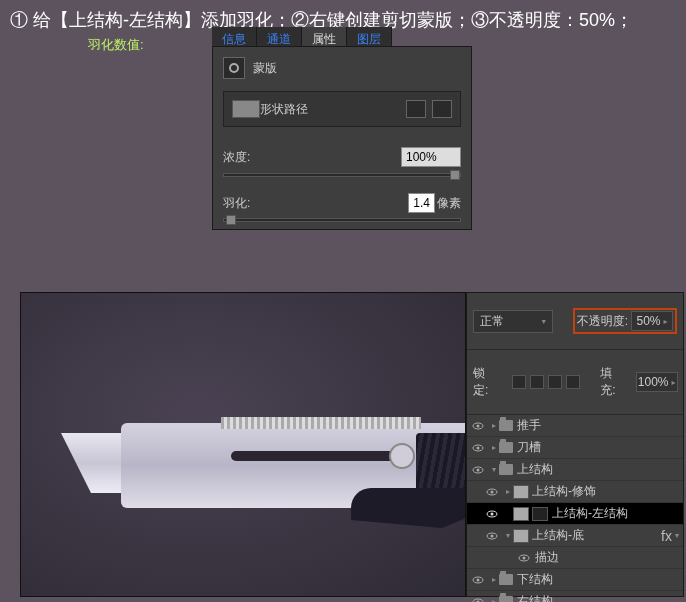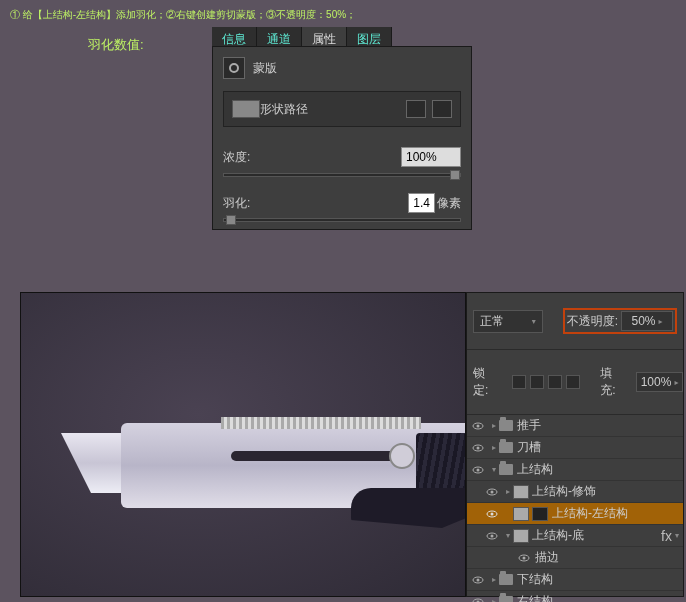--- a/index.html
+++ b/index.html
@@ -1,47 +1,47 @@
 <!DOCTYPE html>
 <html><head>
 <meta charset="utf-8">
 <style>
 *{margin:0;padding:0;box-sizing:border-box;font-family:"Microsoft YaHei",sans-serif;font-size:12px;color:#ccc}
 body{background:#5c535f;width:686px;height:602px;position:relative;overflow:hidden}
-.instruction{padding:8px 10px;color:#bef264;font-size:10px}
+.instruction{padding:8px 10px;color:#ffffff;font-size:18px}
 .feather-label{text-align:right;padding:4px 10px;color:#bef264;font-size:13px;position:absolute;left:78px;top:32px}
 .tabs{position:absolute;left:212px;top:27px;display:flex;background:#2e2e2e;border-bottom:1px solid #1a1a1a}
-.tab{padding:4px 10px;color:#5eead4;cursor:pointer;border-right:1px solid #1a1a1a}
+.tab{padding:4px 10px;color:#3b82f6;cursor:pointer;border-right:1px solid #1a1a1a}
 .tab.active{background:#3e3e3e;color:#ddd}
 .panel{position:absolute;left:212px;top:46px;width:260px;height:184px;background:#3e3e3e;border:1px solid #1a1a1a;padding:10px}
 .mask-row{display:flex;align-items:center;margin-bottom:12px}
 .mask-icon{width:22px;height:22px;background:#2a2a2a;border:1px solid #666;display:flex;align-items:center;justify-content:center;margin-right:8px}
 .mask-icon-inner{width:10px;height:10px;border:2px solid #aaa;border-radius:50%}
 .shape-row{display:flex;align-items:center;background:#353535;border:1px solid #222;padding:8px;margin-bottom:20px;justify-content:space-between}
 .shape-thumb{width:28px;height:18px;background:#888;border:1px solid #555}
 .shape-icons{display:flex;gap:6px}
 .sicon{width:20px;height:18px;border:1px solid #666;background:#2a2a2a;position:relative}
 .prop-row{display:flex;align-items:center;justify-content:space-between;margin-bottom:6px}
 .prop-input{background:#ddd;color:#000;border:1px solid #888;width:60px;padding:2px 4px;text-align:left}
 .prop-input.white{background:#fff}
 .slider{height:4px;background:#2a2a2a;border:1px solid #555;position:relative;margin-bottom:18px}
 .slider-handle{width:10px;height:10px;background:#888;border:1px solid #555;position:absolute;top:-4px}
 .unit{color:#ccc;margin-left:2px}
 .illustration{position:absolute;left:20px;top:292px;width:446px;height:305px;background:radial-gradient(ellipse at 40% 40%,#4a4252 0%,#2e2a35 100%);border:1px solid #111;overflow:hidden}
 .layers{position:absolute;left:466px;top:292px;width:218px;height:305px;background:#3e3e3e;border:1px solid #1a1a1a}
 .ctrl-row{display:flex;align-items:center;padding:15px 6px;border-bottom:1px solid #2a2a2a;gap:20px}
 .dropdown{background:#323232;border:1px solid #555;padding:2px 6px;flex:1;display:flex;justify-content:space-between;align-items:center}
 .dd-arrow{font-size:8px;color:#888}
-.pct-input{background:#323232;border:1px solid #555;padding:2px 4px;width:52px;text-align:center;display:flex;align-items:center;justify-content:center}
+.pct-input{background:#323232;border:1px solid #555;padding:2px 4px;width:42px;text-align:center;display:flex;align-items:center;justify-content:center}
 .red-box{border:2px solid #c2410c}
 .lock-icons{display:flex;gap:4px;margin-left:4px}
 .licon{width:14px;height:14px;border:1px solid #555;background:#2a2a2a}
 .layer-tree{overflow-y:auto;height:258px}
 .layer-item{display:flex;align-items:center;padding:2px 4px;border-bottom:1px solid #333;min-height:22px}
-.layer-item.active{background:#a16207}
+.layer-item.active{background:#000000}
 .eye{width:14px;height:14px;margin-right:4px;display:flex;align-items:center;justify-content:center}
 .eye svg{width:12px;height:8px}
 .expand{width:10px;font-size:8px;color:#888;text-align:center}
 .indent1{padding-left:18px}
 .indent2{padding-left:34px}
 .indent3{padding-left:50px}
 .folder-icon{width:14px;height:11px;background:#888;border-radius:1px;margin-right:4px;position:relative}
 .folder-icon:before{content:"";position:absolute;top:-3px;left:1px;width:6px;height:3px;background:#888;border-radius:1px 1px 0 0}
 .layer-thumb{width:16px;height:14px;background:#aaa;border:1px solid #555;margin-right:3px}
 .mask-thumb{width:16px;height:14px;background:#222;border:1px solid #555;margin-right:4px}

